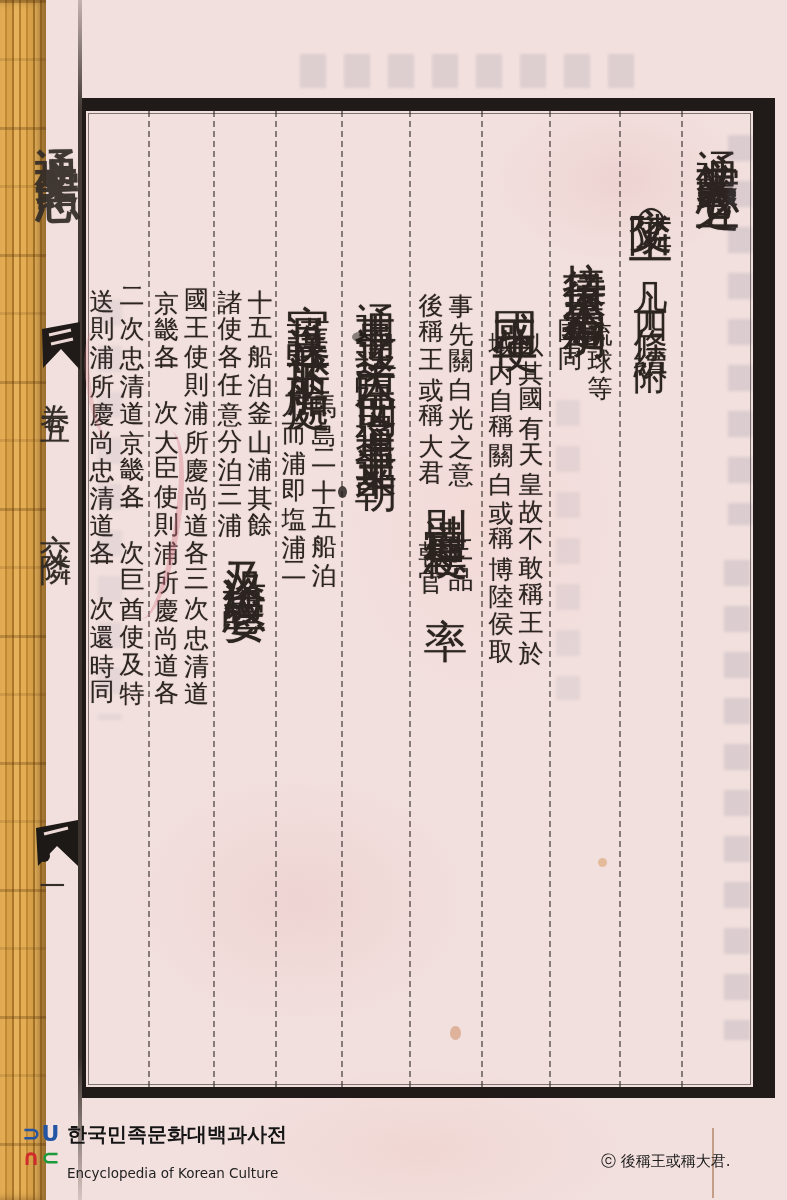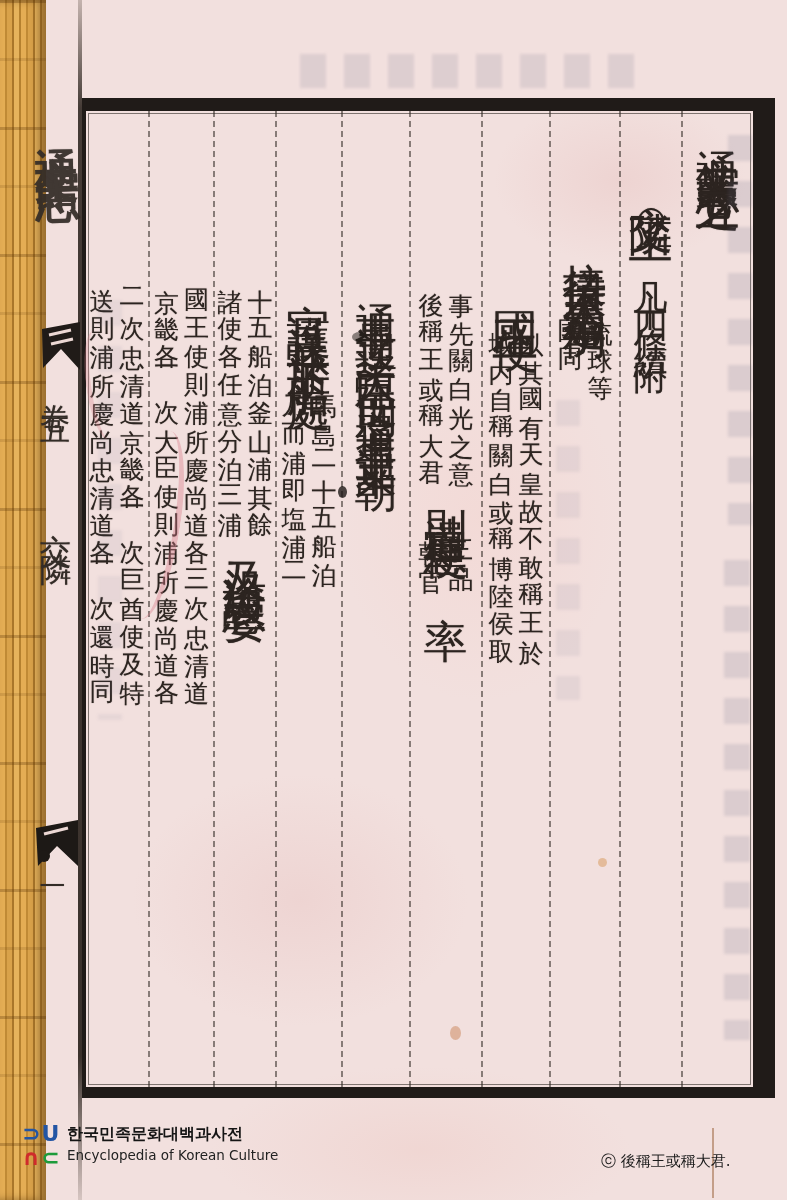--- a/index.html
+++ b/index.html
@@ -83,22 +83,22 @@
   .s4{left:712px;top:1128px;width:2px;height:70px;background:rgba(150,92,50,.5);border-radius:0;}
   .s5{left:598px;top:858px;width:9px;height:9px;background:rgba(210,142,72,.45);}
   .blot1{left:338px;top:486px;width:9px;height:12px;background:rgba(30,25,22,.8);}
   .blot2{left:352px;top:332px;width:15px;height:10px;background:rgba(30,25,22,.5);}
   
   .footer-logo{position:absolute;left:22px;top:1122px;display:flex;align-items:flex-start;gap:7px;z-index:5;}
   .mark{display:grid;grid-template-columns:19px 19px;grid-auto-rows:24px;}
   .mark span{font-family:"DejaVu Sans",sans-serif;font-weight:bold;font-size:22px;line-height:24px;text-align:center;}
   .m-tl,.m-tr{color:#2355a4;} .m-bl{color:#cf2b2b;} .m-br{color:#1d9b3a;}
   .logo-text{display:flex;flex-direction:column;}
-  .logo-kr{font-family:"DejaVu Sans",sans-serif;font-weight:bold;font-size:16px;line-height:24px;color:#151515;}
-  .logo-en{font-family:"DejaVu Sans",sans-serif;font-size:13.5px;line-height:18px;color:#222;}
+  .logo-kr{font-family:"DejaVu Sans",sans-serif;font-weight:bold;font-size:20px;line-height:24px;color:#151515;}
+  .logo-en{font-family:"DejaVu Sans",sans-serif;font-size:13.5px;line-height:18px;color:#222;margin-top:18px;}
   .copyright{position:absolute;left:601px;top:1152px;font-family:"DejaVu Sans",sans-serif;font-size:15px;color:#1c1c1c;z-index:5;}
 </style>
 </head>
 <body>
 
 <div class="page">
 
   <div class="bamboo"></div>
   <div class="fold-line"></div>
 

